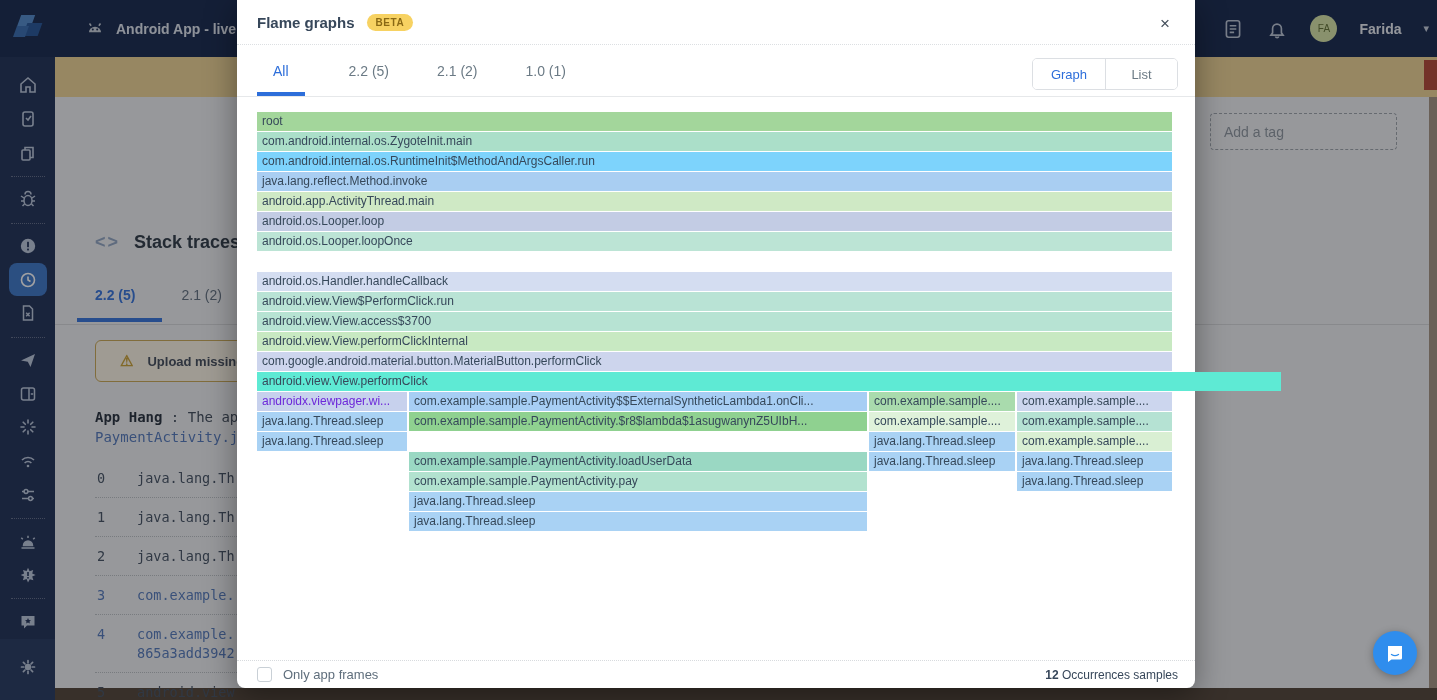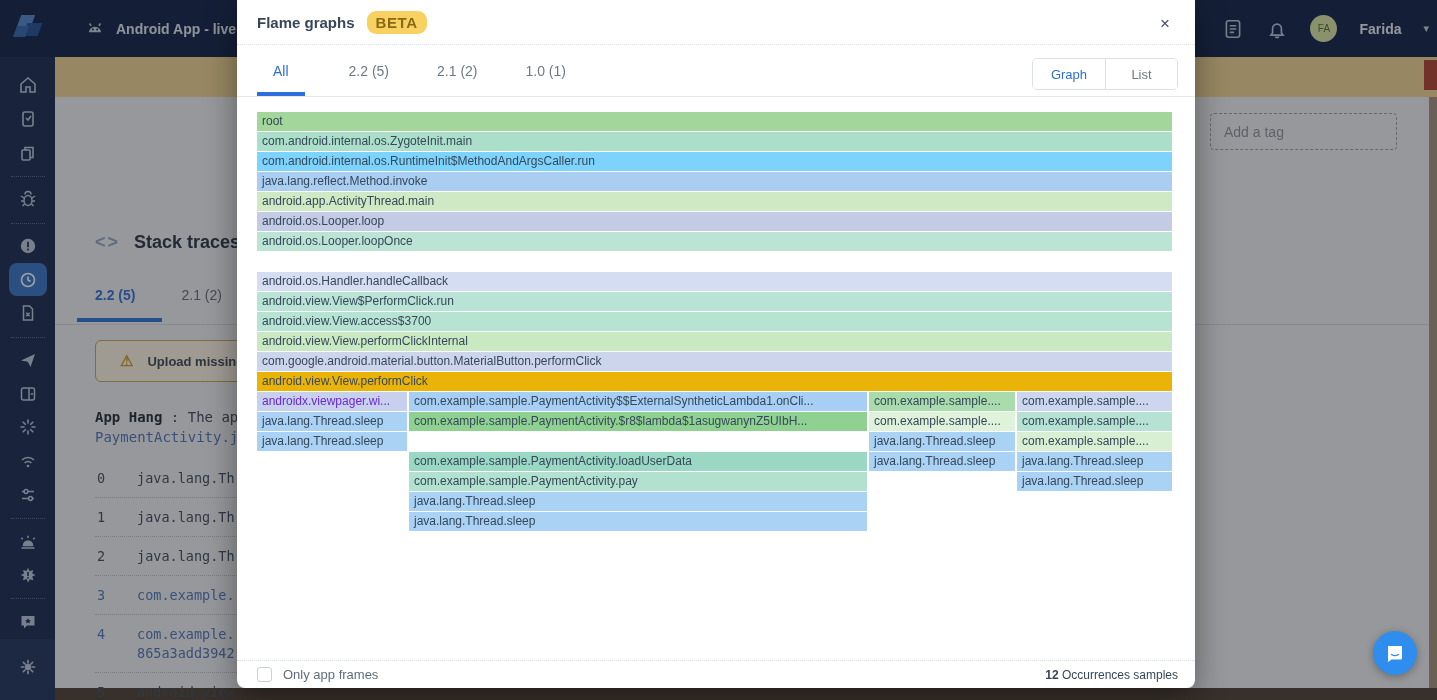--- a/index.html
+++ b/index.html
@@ -54,21 +54,21 @@
   .frame-line2 { margin-top:3px; }
   .add-tag { position:absolute; left:1210px; top:113px; width:187px; height:37px; border:1px dashed #9aa1a8; border-radius:4px; font-size:14px; color:#8a939c; display:flex; align-items:center; padding-left:13px; }
 
   
   .dim { position:absolute; inset:0; background:rgba(30,30,36,.42); z-index:2; }
 
   
   .modal { position:absolute; left:237px; top:0; width:958px; height:688px; background:#ffffff; z-index:3; border-radius:0 0 8px 8px; box-shadow:0 8px 32px rgba(0,0,0,.4); }
   .m-header { position:relative; height:45px; border-bottom:1px dotted #dcdfe2; display:flex; align-items:center; padding-left:20px; gap:12px; }
   .m-title { font-size:15px; font-weight:bold; color:#37475a; }
-  .beta { background:#f7d262; color:#8a6914; font-size:15px; font-weight:bold; letter-spacing:.6px; padding:3px 9px; border-radius:9px; }
+  .beta { background:#f7d262; color:#8a6914; font-size:10px; font-weight:bold; letter-spacing:.6px; padding:3px 9px; border-radius:9px; }
   .m-close { position:absolute; right:18px; top:12px; width:24px; height:24px; border:none; background:none; color:#45505c; font-size:17px; cursor:pointer; line-height:22px; }
   .m-tabs { position:relative; height:52px; border-bottom:1px solid #e6e8ea; display:flex; align-items:stretch; padding-left:20px; gap:40px; }
   .m-tab { display:flex; align-items:center; font-size:14px; color:#6b7a85; padding:0 4px; cursor:pointer; }
   .m-tab.active { color:#2d6eda; box-shadow:inset 0 -4px 0 #2d6eda; padding:0 16px; }
   .toggle { position:absolute; right:17px; top:13px; display:flex; border:1px solid #dcdfe3; border-radius:5px; overflow:hidden; background:#fff; }
   .toggle button { width:72px; height:30px; border:none; background:#fff; font-size:13px; color:#6b7a85; cursor:pointer; }
   .toggle button.active { color:#2d6eda; }
   .toggle button + button { border-left:1px solid #dcdfe3; }
 
   .flame { position:absolute; left:20px; top:112px; width:916px; height:420px; }
@@ -308,21 +308,21 @@
         <div class="flame-cell" style="left: 0px; top: 40px; width: 915px; background: #7dd3fc; color: rgb(54, 72, 90);">com.android.internal.os.RuntimeInit$MethodAndArgsCaller.run</div>
         <div class="flame-cell" style="left: 0px; top: 60px; width: 915px; background: rgb(169, 206, 242); color: rgb(54, 72, 90);">java.lang.reflect.Method.invoke</div>
         <div class="flame-cell" style="left: 0px; top: 80px; width: 915px; background: rgb(207, 233, 197); color: rgb(54, 72, 90);">android.app.ActivityThread.main</div>
         <div class="flame-cell" style="left: 0px; top: 100px; width: 915px; background: rgb(195, 204, 228); color: rgb(54, 72, 90);">android.os.Looper.loop</div>
         <div class="flame-cell" style="left: 0px; top: 120px; width: 915px; background: rgb(188, 228, 213); color: rgb(54, 72, 90);">android.os.Looper.loopOnce</div>
         <div class="flame-cell" style="left: 0px; top: 160px; width: 915px; background: rgb(212, 221, 241); color: rgb(54, 72, 90);">android.os.Handler.handleCallback</div>
         <div class="flame-cell" style="left: 0px; top: 180px; width: 915px; background: rgb(185, 227, 213); color: rgb(54, 72, 90);">android.view.View$PerformClick.run</div>
         <div class="flame-cell" style="left: 0px; top: 200px; width: 915px; background: rgb(183, 227, 211); color: rgb(54, 72, 90);">android.view.View.access$3700</div>
         <div class="flame-cell" style="left: 0px; top: 220px; width: 915px; background: rgb(200, 233, 194); color: rgb(54, 72, 90);">android.view.View.performClickInternal</div>
         <div class="flame-cell" style="left: 0px; top: 240px; width: 915px; background: rgb(205, 213, 237); color: rgb(54, 72, 90);">com.google.android.material.button.MaterialButton.performClick</div>
-        <div class="flame-cell" style="left: 0px; top: 260px; width: 915px; background: #eab308; color: rgb(54, 72, 90);">android.view.View.performClick</div>
+        <div class="flame-cell" style="left: 0px; top: 260px; width: 1024px; background: #5eead4; color: rgb(54, 72, 90);">android.view.View.performClick</div>
         <div class="flame-cell" style="left: 0px; top: 280px; width: 150px; background: rgb(199, 209, 237); color: #6d28d9;">androidx.viewpager.wi...</div>
         <div class="flame-cell" style="left: 152px; top: 280px; width: 458px; background: rgb(167, 206, 244); color: rgb(54, 72, 90);">com.example.sample.PaymentActivity$$ExternalSyntheticLambda1.onCli...</div>
         <div class="flame-cell" style="left: 612px; top: 280px; width: 146px; background: rgb(169, 219, 173); color: rgb(54, 72, 90);">com.example.sample....</div>
         <div class="flame-cell" style="left: 760px; top: 280px; width: 155px; background: rgb(204, 214, 238); color: rgb(54, 72, 90);">com.example.sample....</div>
         <div class="flame-cell" style="left: 0px; top: 300px; width: 150px; background: rgb(169, 210, 244); color: rgb(54, 72, 90);">java.lang.Thread.sleep</div>
         <div class="flame-cell" style="left: 152px; top: 300px; width: 458px; background: rgb(143, 209, 144); color: rgb(54, 72, 90);">com.example.sample.PaymentActivity.$r8$lambda$1asugwanynZ5UIbH...</div>
         <div class="flame-cell" style="left: 612px; top: 300px; width: 146px; background: rgb(223, 242, 218); color: rgb(54, 72, 90);">com.example.sample....</div>
         <div class="flame-cell" style="left: 760px; top: 300px; width: 155px; background: rgb(181, 226, 211); color: rgb(54, 72, 90);">com.example.sample....</div>
         <div class="flame-cell" style="left: 0px; top: 320px; width: 150px; background: rgb(169, 210, 244); color: rgb(54, 72, 90);">java.lang.Thread.sleep</div>
         <div class="flame-cell" style="left: 612px; top: 320px; width: 146px; background: rgb(169, 210, 244); color: rgb(54, 72, 90);">java.lang.Thread.sleep</div>

